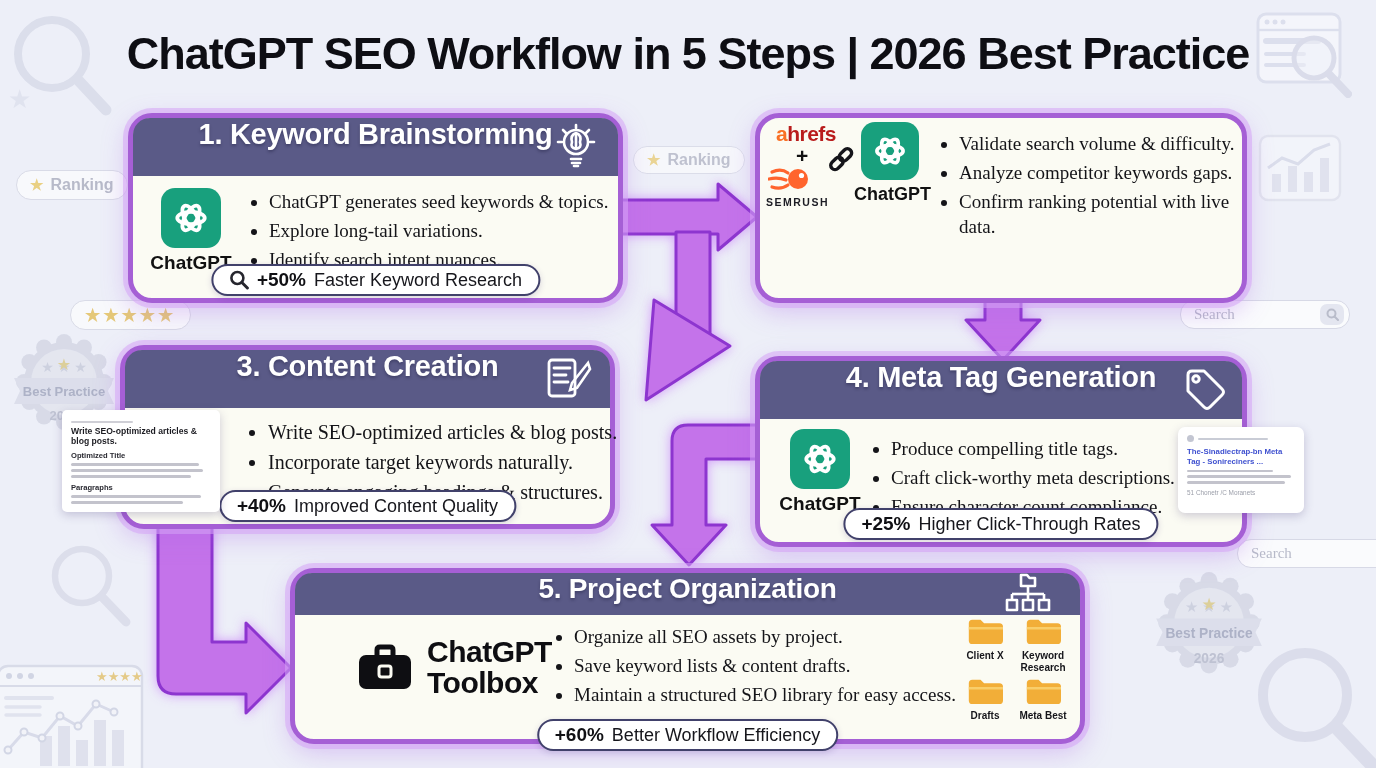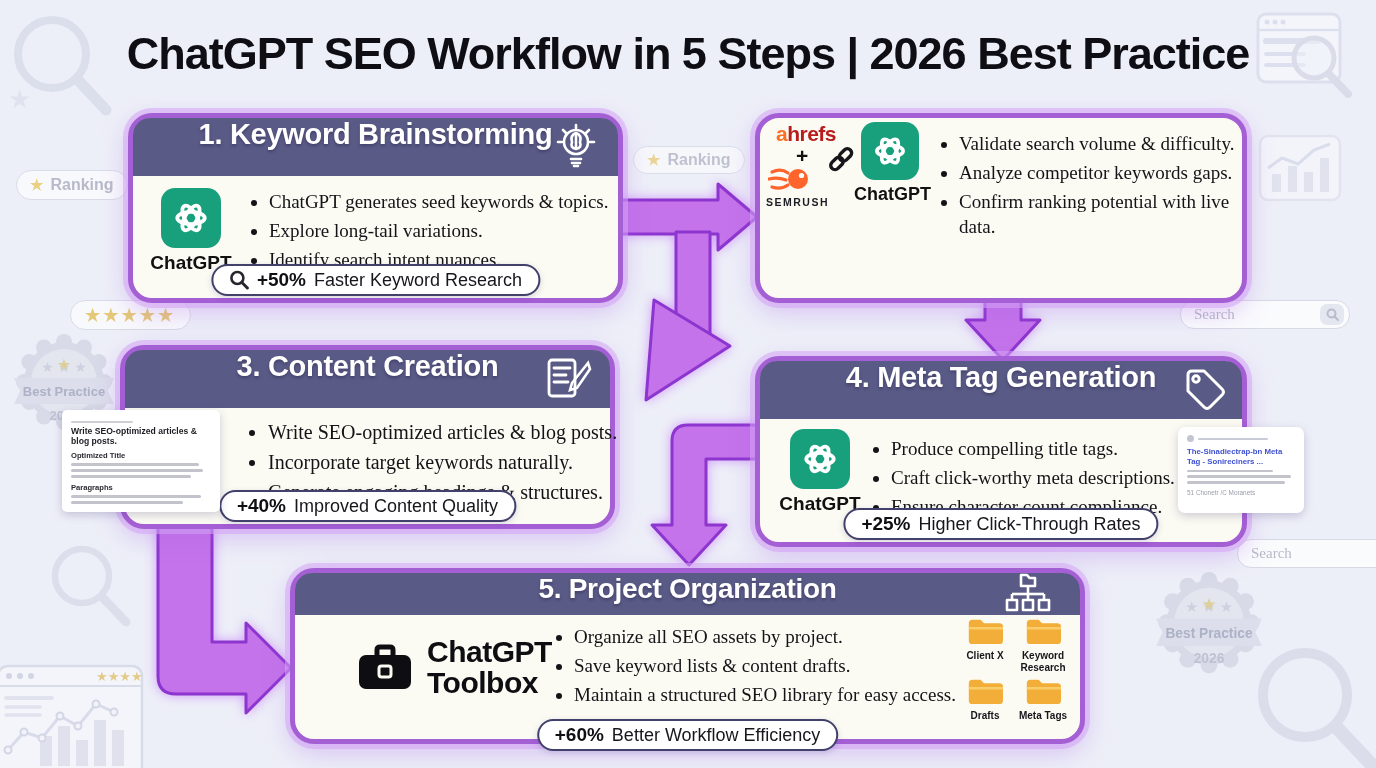--- a/index.html
+++ b/index.html
@@ -431,21 +431,21 @@
             <path d="M2,7 q0-4 4-4 h9 l4,4 h17 q4,0 4,4 v15 q0,4 -4,4 h-30 q-4,0 -4,-4 z" fill="#f2ae38"></path>
             <path d="M2,11 h38 v3 h-38 z" fill="#fad170" opacity="0.9"></path>
           </svg>
           <div class="flabel">Drafts</div>
         </div>
         <div class="folder-cell">
           <svg width="36" height="27" viewBox="0 0 40 30">
             <path d="M2,7 q0-4 4-4 h9 l4,4 h17 q4,0 4,4 v15 q0,4 -4,4 h-30 q-4,0 -4,-4 z" fill="#f2ae38"></path>
             <path d="M2,11 h38 v3 h-38 z" fill="#fad170" opacity="0.9"></path>
           </svg>
-          <div class="flabel">Meta Tags</div>
+          <div class="flabel">Meta Best</div>
         </div>
       </div>
     </div>
     <div class="stat-badge" style="bottom:-12px;text-align:right;">
       <span class="stat-num">+60%</span>
       <span class="stat-label">Better Workflow Efficiency</span>
     </div>
   </div>
 
 </div>

